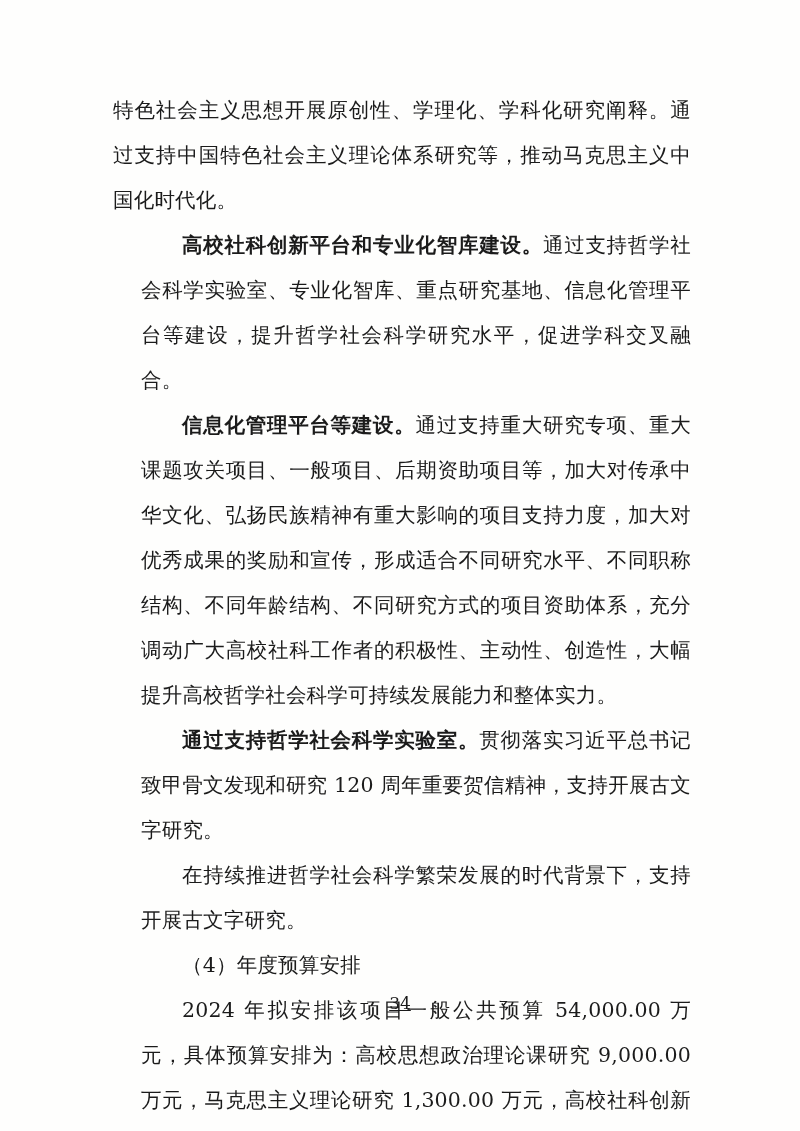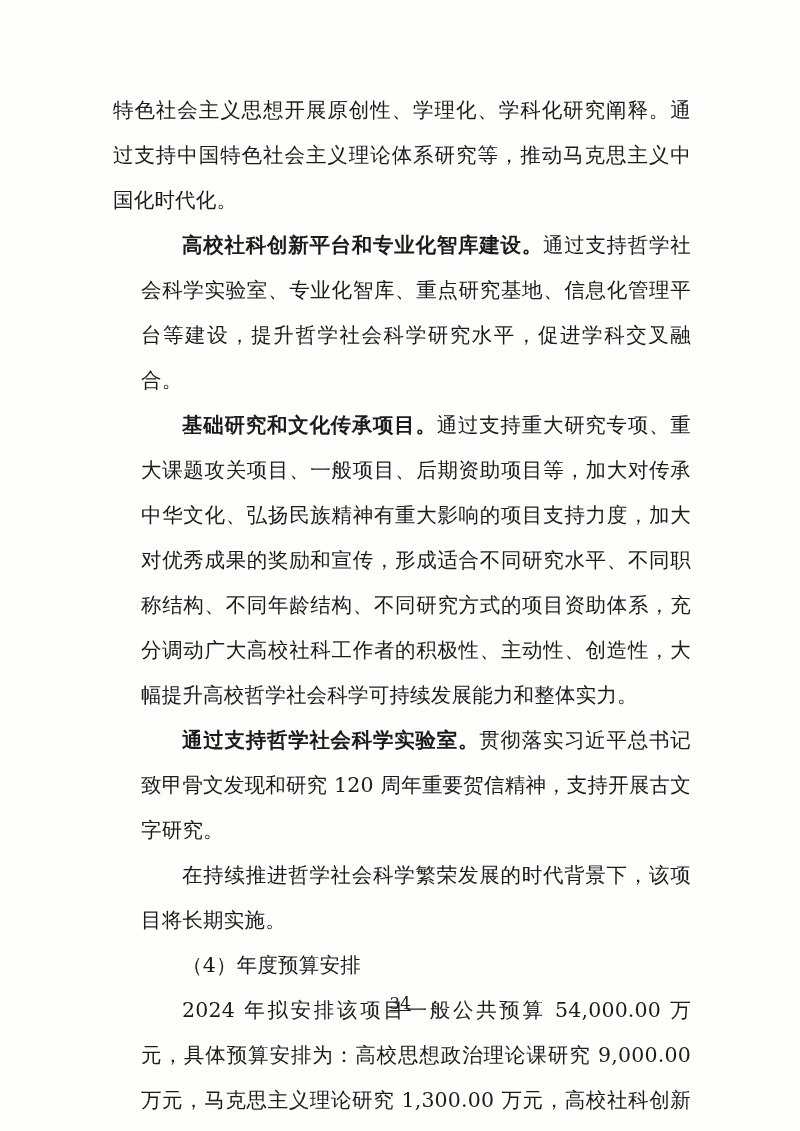--- a/index.html
+++ b/index.html
@@ -66,30 +66,30 @@
 
     <p class="para">
       <span>特色社会主义思想开展原创性、学理化、学科化研究阐释。通过支持中国特色社会主义理论体系研究等，推动马克思主义中国化时代化。</span>
     </p>
 
     <p class="para indent">
       <span class="lead">高校社科创新平台和专业化智库建设。</span><span>通过支持哲学社会科学实验室、专业化智库、重点研究基地、信息化管理平台等建设，提升哲学社会科学研究水平，促进学科交叉融合。</span>
     </p>
 
     <p class="para indent">
-      <span class="lead">基础研究和文化传承项目。</span><span>通过支持重大研究专项、重大课题攻关项目、一般项目、后期资助项目等，加大对传承中华文化、弘扬民族精神有重大影响的项目支持力度，加大对优秀成果的奖励和宣传，形成适合不同研究水平、不同职称结构、不同年龄结构、不同研究方式的项目资助体系，充分调动广大高校社科工作者的积极性、主动性、创造性，大幅提升高校哲学社会科学可持续发展能力和整体实力。</span>
+      <span class="lead">信息化管理平台等建设。</span><span>通过支持重大研究专项、重大课题攻关项目、一般项目、后期资助项目等，加大对传承中华文化、弘扬民族精神有重大影响的项目支持力度，加大对优秀成果的奖励和宣传，形成适合不同研究水平、不同职称结构、不同年龄结构、不同研究方式的项目资助体系，充分调动广大高校社科工作者的积极性、主动性、创造性，大幅提升高校哲学社会科学可持续发展能力和整体实力。</span>
     </p>
 
     <p class="para indent">
       <span class="lead">通过支持哲学社会科学实验室。</span><span>贯彻落实习近平总书记致甲骨文发现和研究 120 周年重要贺信精神，支持开展古文字研究。</span>
     </p>
 
 
     <p class="para indent">
-      <span>在持续推进哲学社会科学繁荣发展的时代背景下，该项目将长期实施。</span>
+      <span>在持续推进哲学社会科学繁荣发展的时代背景下，支持开展古文字研究。</span>
     </p>
 
     <p class="para indent">
       <span>（4）年度预算安排</span>
     </p>
 
     <p class="para indent">
       <span>2024 年拟安排该项目一般公共预算 54,000.00 万元，具体预算安排为：高校思想政治理论课研究 9,000.00 万元，马克思主义理论研究 1,300.00 万元，高校社科创新平台和专业</span>
     </p>
 

